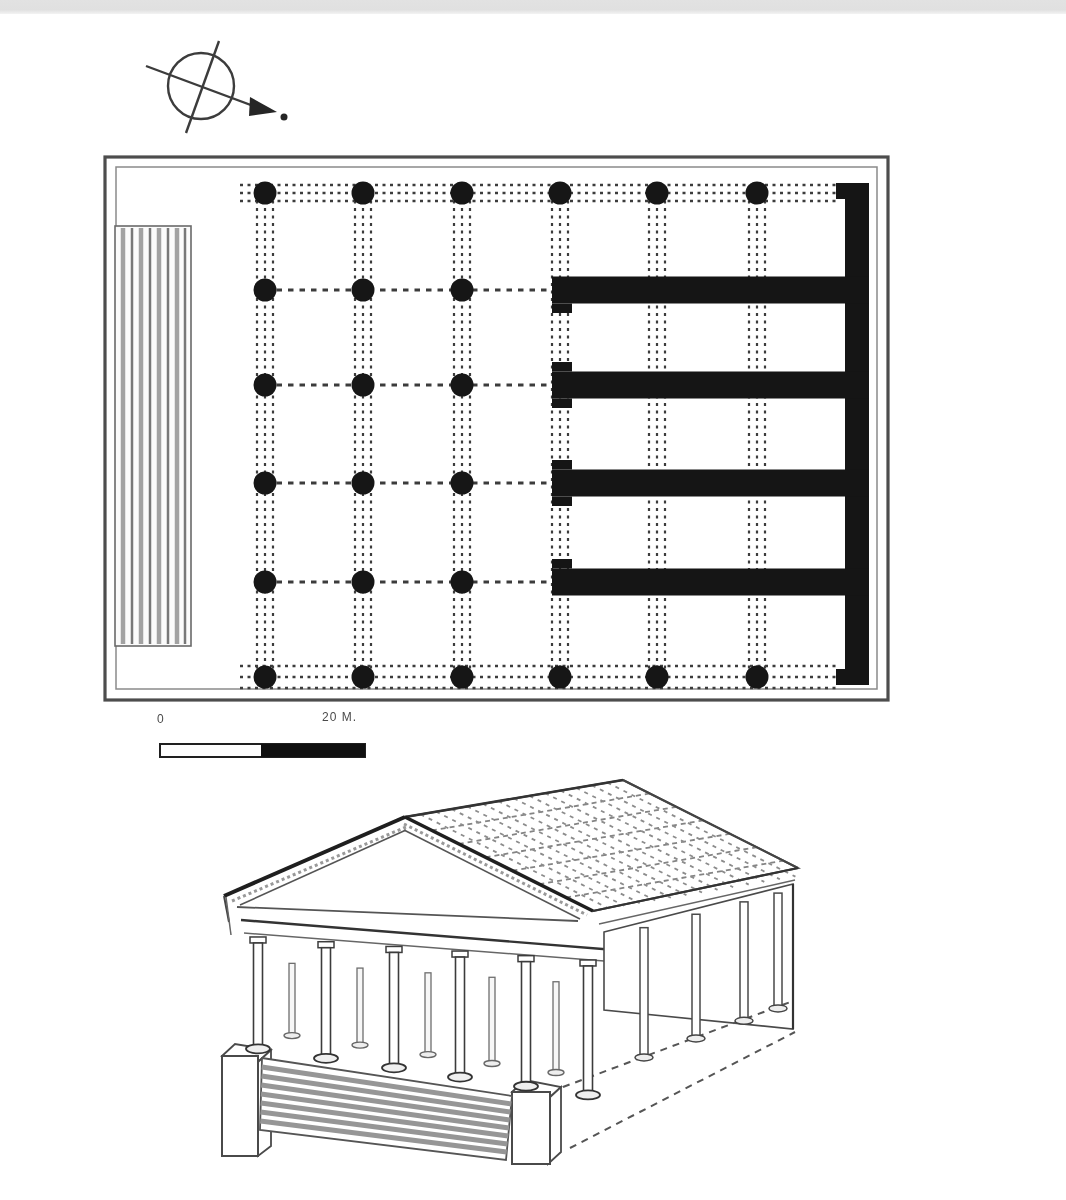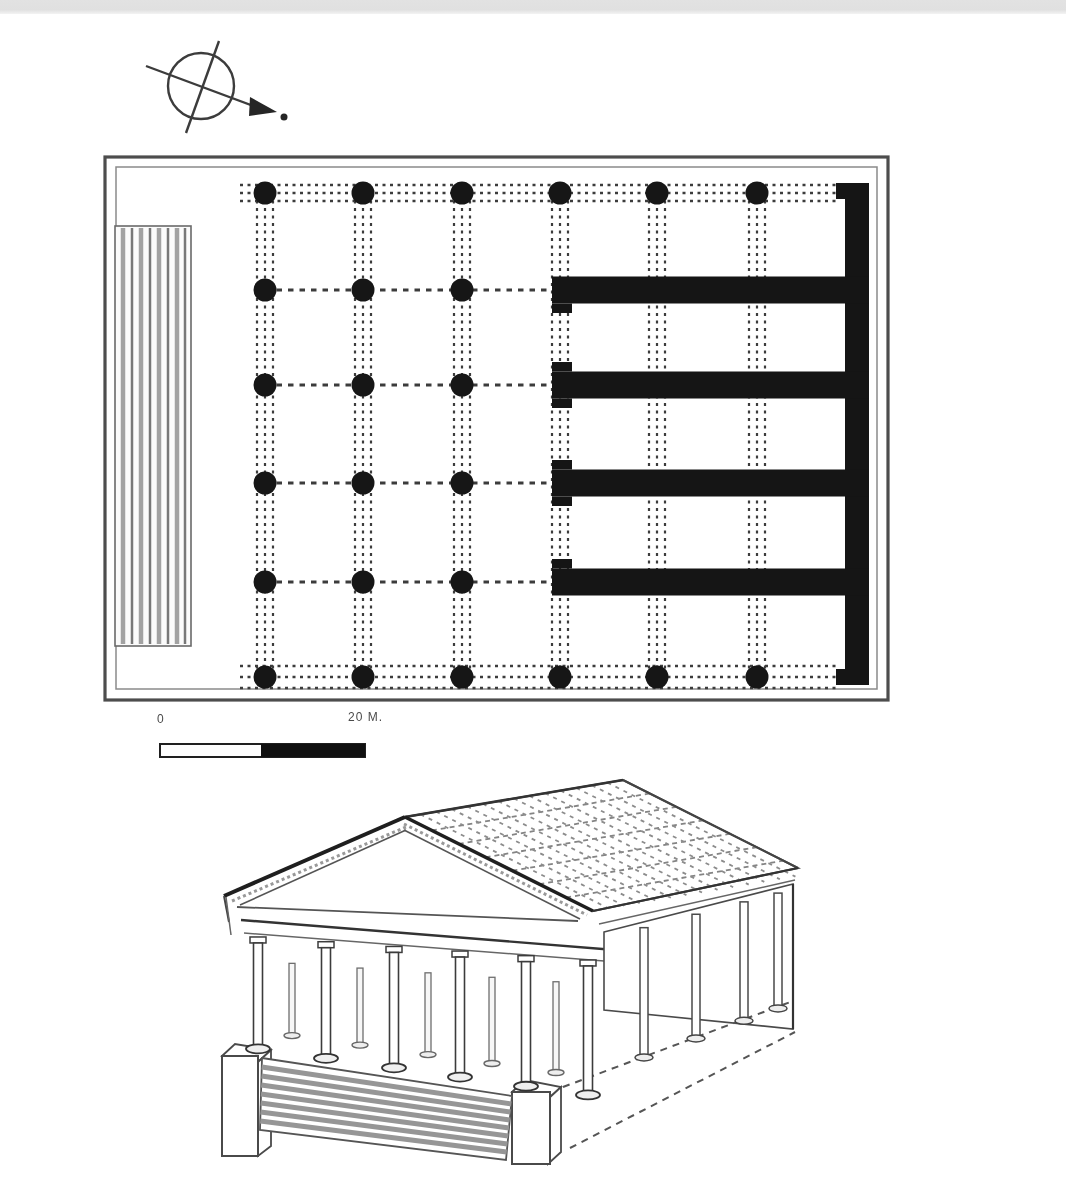--- a/index.html
+++ b/index.html
@@ -4,21 +4,21 @@
 <style>
   html,body{margin:0;padding:0;background:#ffffff;}
   #canvas{position:relative;width:1066px;height:1200px;background:#ffffff;overflow:hidden;
           font-family:"Liberation Sans", sans-serif;}
   #top-strip{position:absolute;left:0;top:0;width:100%;height:14px;
              background:linear-gradient(#e2e2e2 0%,#e0e0e0 70%,#f3f3f3 100%);}
   #fig-svg{position:absolute;left:0;top:0;}
   .scan-label{position:absolute;color:#4a4a4a;font-size:12px;letter-spacing:1px;
               filter:blur(0.3px);white-space:nowrap;}
   #scale-zero{left:157px;top:712px;}
-  #scale-right{left:348px;top:710px;}
+  #scale-right{left:322px;top:710px;}
 </style>
 </head>
 <body>
 
 <div id="canvas">
   <div id="top-strip"></div>
   <svg id="fig-svg" width="1066" height="1200" viewBox="0 0 1066 1200">
       <g>
         <circle cx="201" cy="86" r="33" fill="none" stroke="#3c3c3c" stroke-width="2.4"></circle>
         <line x1="219" y1="41" x2="186" y2="133" stroke="#3c3c3c" stroke-width="2.4" stroke-linecap="butt"></line>

